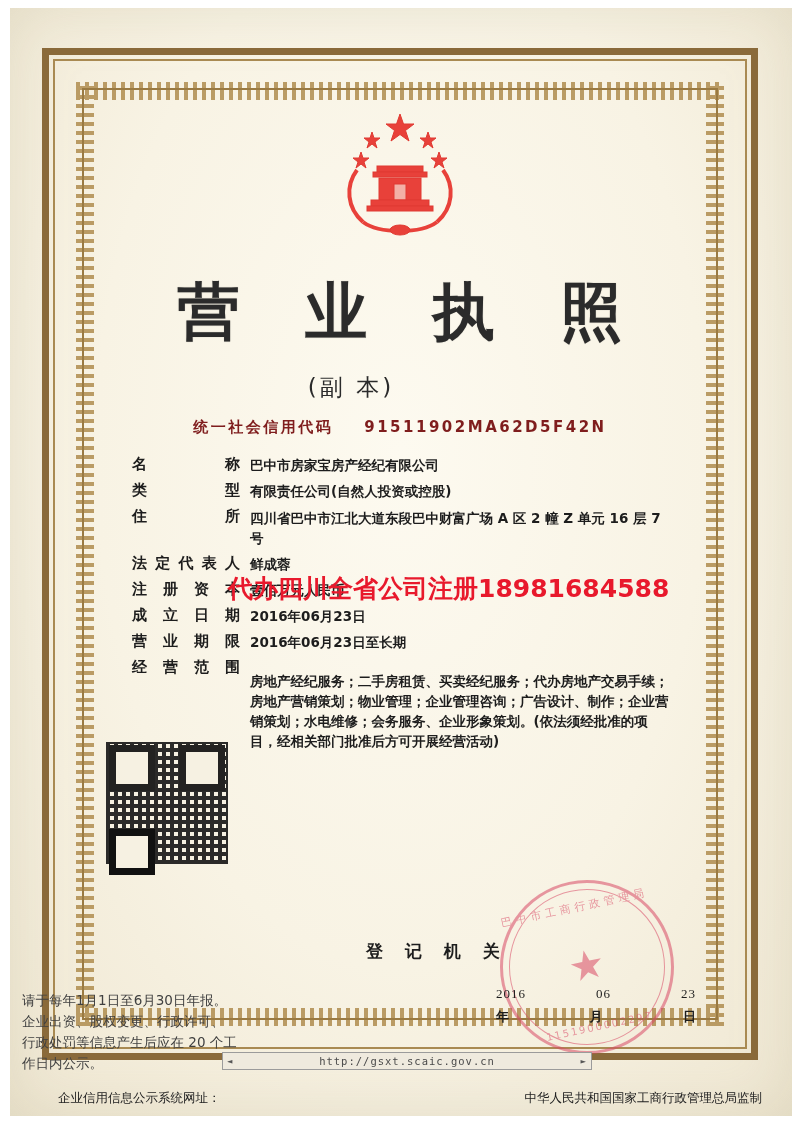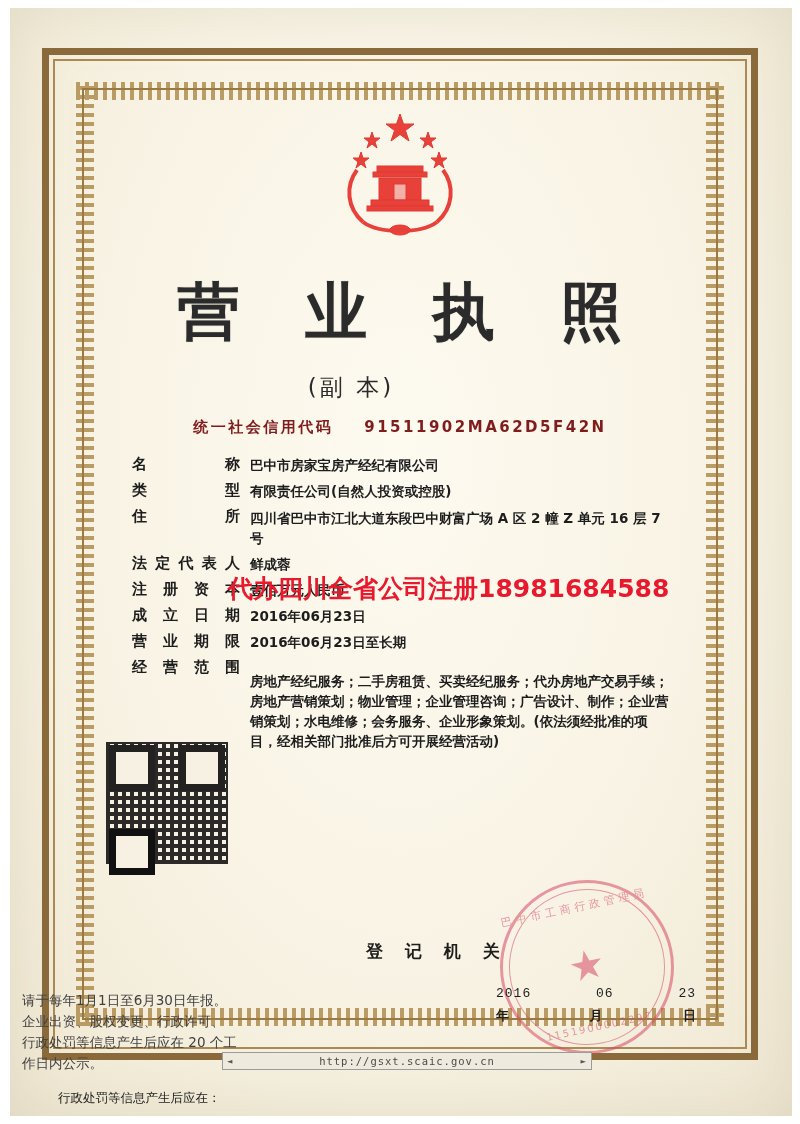--- a/index.html
+++ b/index.html
@@ -246,21 +246,21 @@
     letter-spacing: 2px;
     font-family: "DejaVu Sans", sans-serif;
   }
 
   
   #date-line {
     position: absolute;
     left: 496px;
     top: 986px;
     width: 200px;
-    font-family: Liberation Mono, monospace;
+    font-family: Liberation Serif, serif;
     font-size: 13px;
     color: #1d1d1d;
   }
   #date-line .dnums {
     display: flex;
     justify-content: space-between;
     letter-spacing: 1px;
   }
   #date-line .dchars {
     display: flex;
@@ -479,14 +479,15 @@
     <div>行政处罚等信息产生后应在 20 个工</div>
     <div>作日内公示。</div>
   </div>
 
   <div id="url-bar">
     <span class="arrow left">◄</span>
     <span>http://gsxt.scaic.gov.cn</span>
     <span class="arrow right">►</span>
   </div>
 
-  <div id="footer-left">行政处罚等信息产生后应在：</div>
+  <div id="footer-left">企业信用信息公示系统网址：</div>
+  <div id="footer-right">中华人民共和国国家工商行政管理总局监制</div>
 </div>
 
 </body></html>

